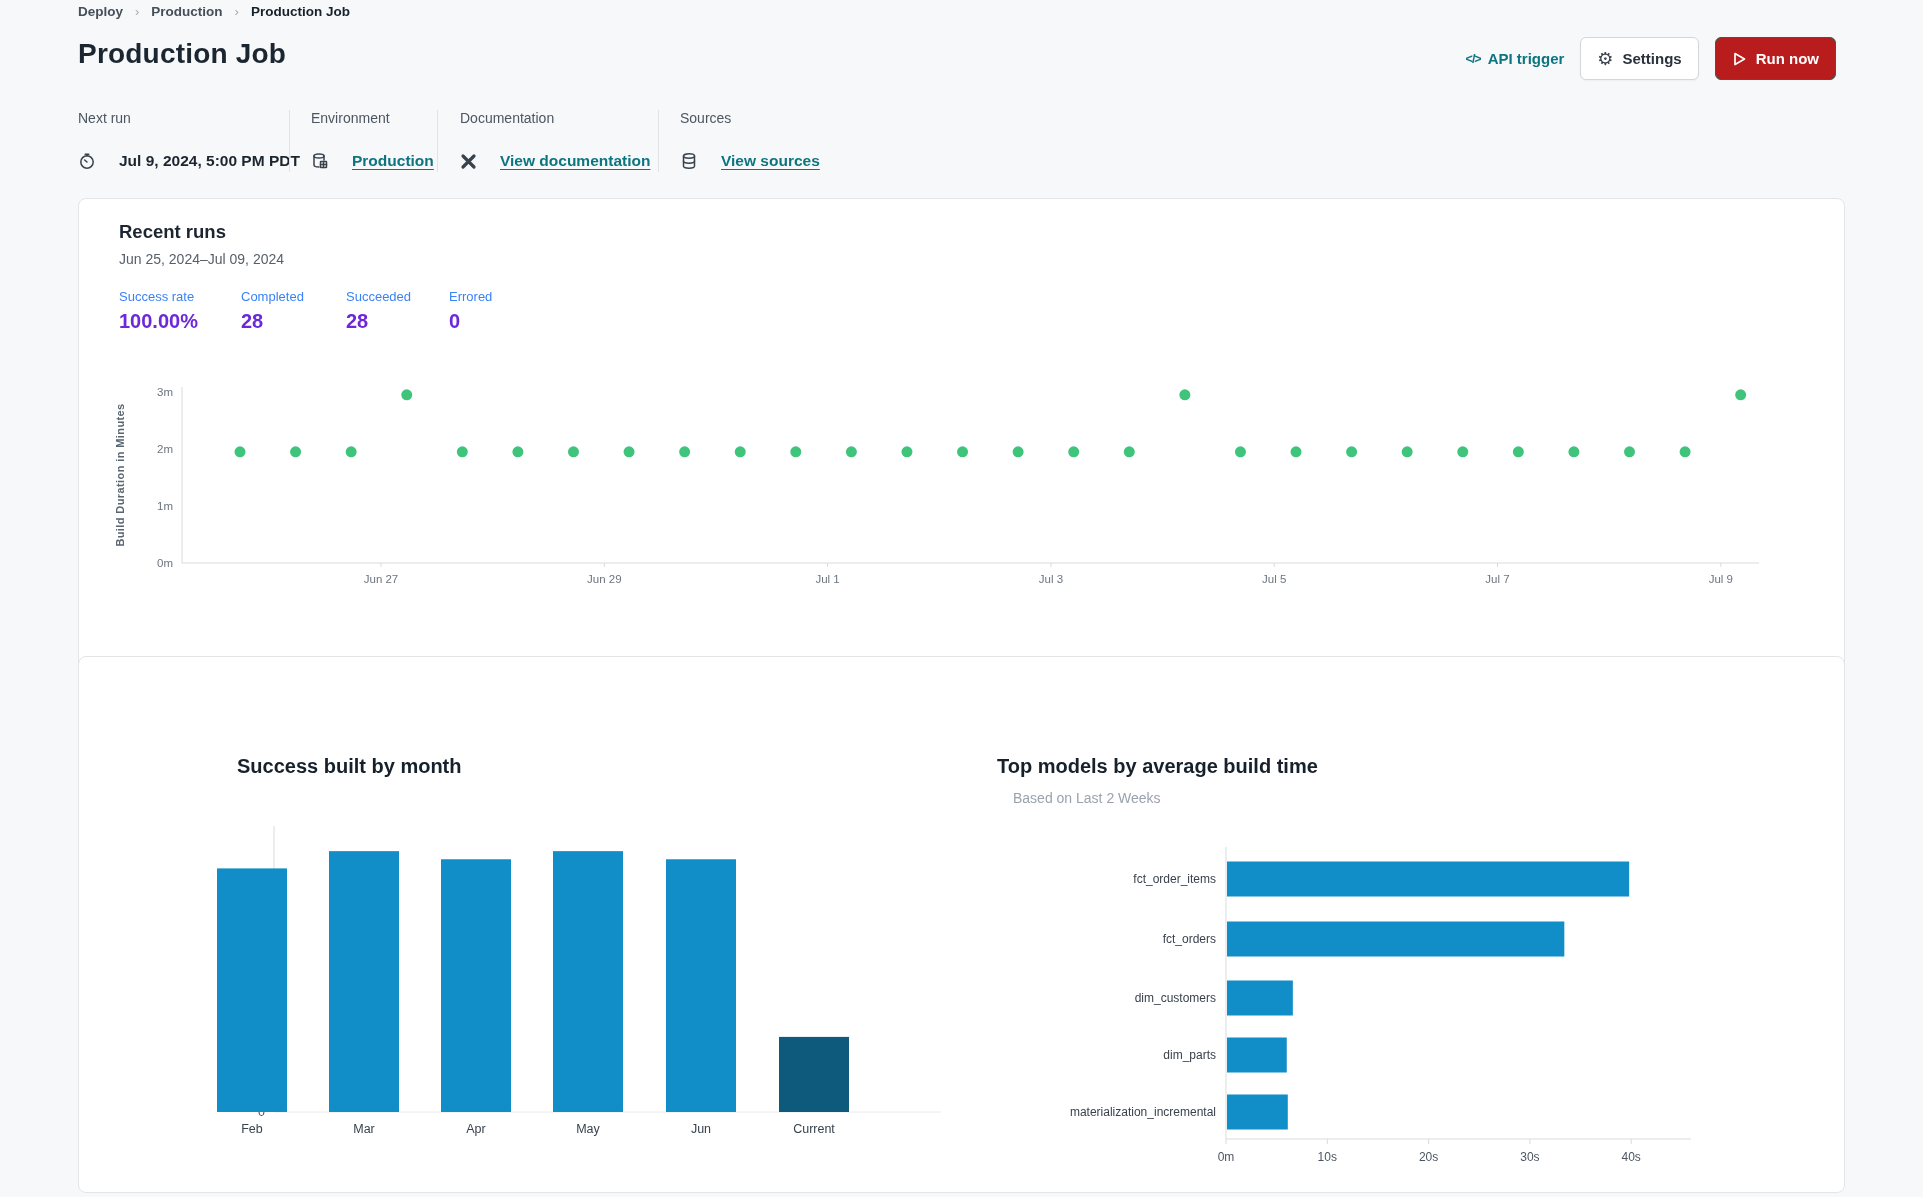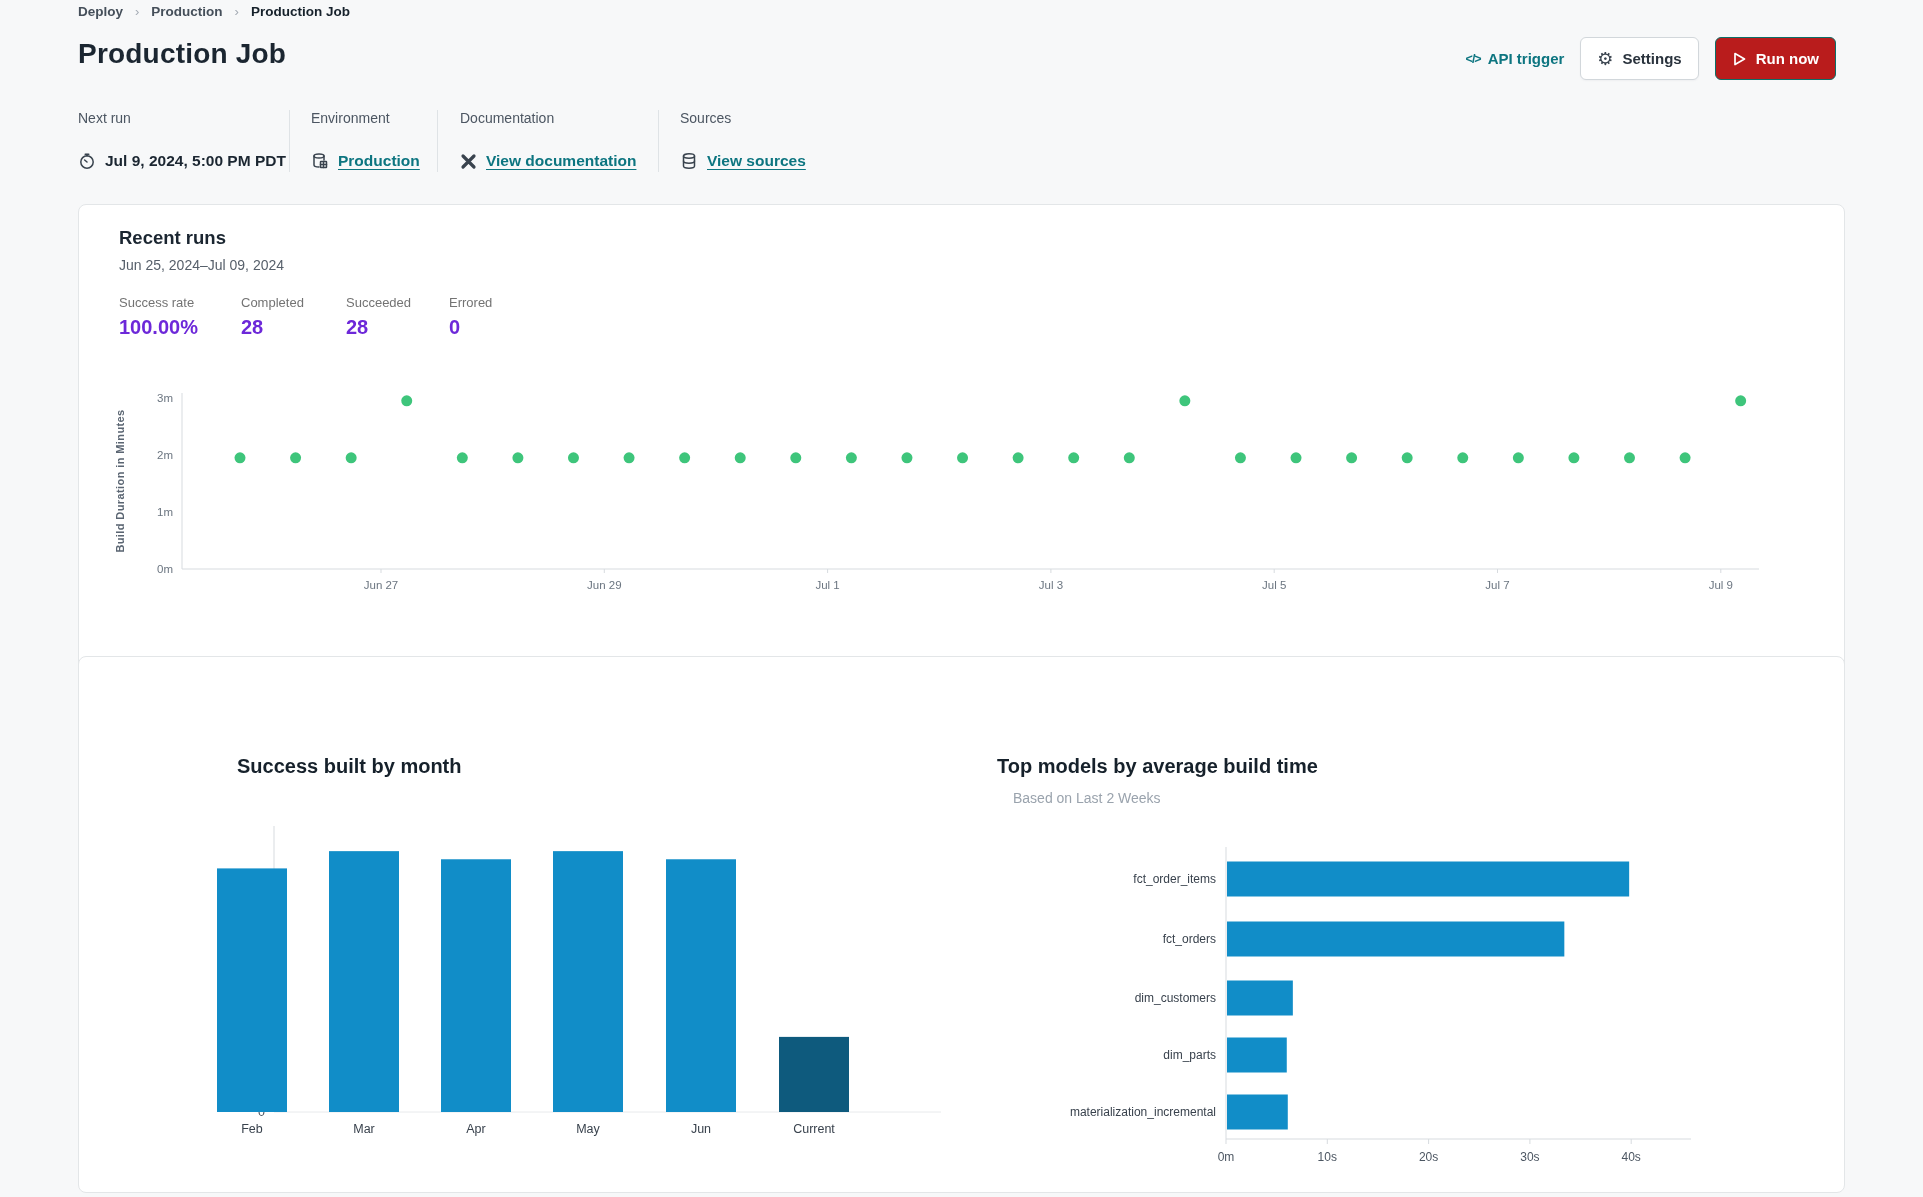--- a/index.html
+++ b/index.html
@@ -24,37 +24,37 @@
   #api-trigger { display:flex; align-items:center; gap:7px; color:#0d7580; font-size:15px; font-weight:600; cursor:pointer; }
   #api-trigger .code-icon { font-size:12.5px; font-weight:700; letter-spacing:-1px; }
   .btn { display:flex; align-items:center; gap:9px; height:43px; padding:0 16px; border-radius:6px; font-size:15px; font-weight:600; cursor:pointer; }
   #settings-btn { background:#fff; border:1px solid #d2d7db; color:#2a333d; box-shadow:0 1px 2px rgba(20,30,40,.04); }
   #settings-btn .gear { font-size:18px; line-height:1; color:#39434e; }
   #run-now-btn { background:#b91c1c; border:1px solid #0b6f68; color:#fff; }
 
   
   .meta-block { top:110px; }
   .meta-label { font-size:14px; color:#4c5662; margin-bottom:26px; }
-  .meta-value { display:flex; align-items:center; gap:9px; font-size:15.5px; }
+  .meta-value { display:flex; align-items:center; gap:23px; font-size:15.5px; }
   .meta-value.plain { font-weight:700; color:#1b2631; }
   .meta-link { color:#0d7580; font-weight:600; text-decoration:underline; text-underline-offset:3px; cursor:pointer; }
   .meta-divider { top:110px; width:1px; height:62px; background:#dfe3e6; }
   .meta-icon { flex:0 0 auto; display:inline-flex; }
 
   
   .card { background:#fff; border:1px solid #e3e6e8; border-radius:8px; }
-  #recent-runs-card { left:78px; top:204px; width:1767px; height:580px; }
+  #recent-runs-card { left:78px; top:198px; width:1767px; height:580px; }
   #insights-card { left:78px; top:656px; width:1767px; height:537px; }
 
   #recent-runs-title { left:40px; top:22px; font-size:18.5px; font-weight:700; color:#1b2631; position:absolute; }
   #recent-runs-range { left:40px; top:52px; font-size:14px; color:#57606b; position:absolute; }
   #recent-runs-stats { left:40px; top:90px; position:absolute; display:flex; }
   .stat { padding-right:0; }
   .stat:nth-child(1){ width:122px; } .stat:nth-child(2){ width:105px; } .stat:nth-child(3){ width:103px; }
-  .stat-label { font-size:13px; color:#737373; margin-bottom:6px; }
+  .stat-label { font-size:13px; color:#3b82f6; margin-bottom:6px; }
   .stat-value { font-size:20px; font-weight:700; color:#6d28d9; }
 
   
   #tab-row { position:absolute; left:0; top:0; width:100%; height:47px; border-bottom:1px solid #e3e6e8; display:flex; align-items:stretch; padding-left:86px; }
   .tab { display:flex; align-items:center; padding:0 24px; font-size:15px; font-weight:600; color:#57606b; cursor:pointer; position:relative; }
   .tab:first-child { padding:0; margin-right:25px; }
   .tab.active { color:#0d7580; font-weight:700; }
   .tab.active::after { content:""; position:absolute; left:0; right:0; bottom:-1px; height:3px; background:#0d7580; }
 
   .chart-title { position:absolute; font-size:20px; font-weight:700; color:#16212b; }

